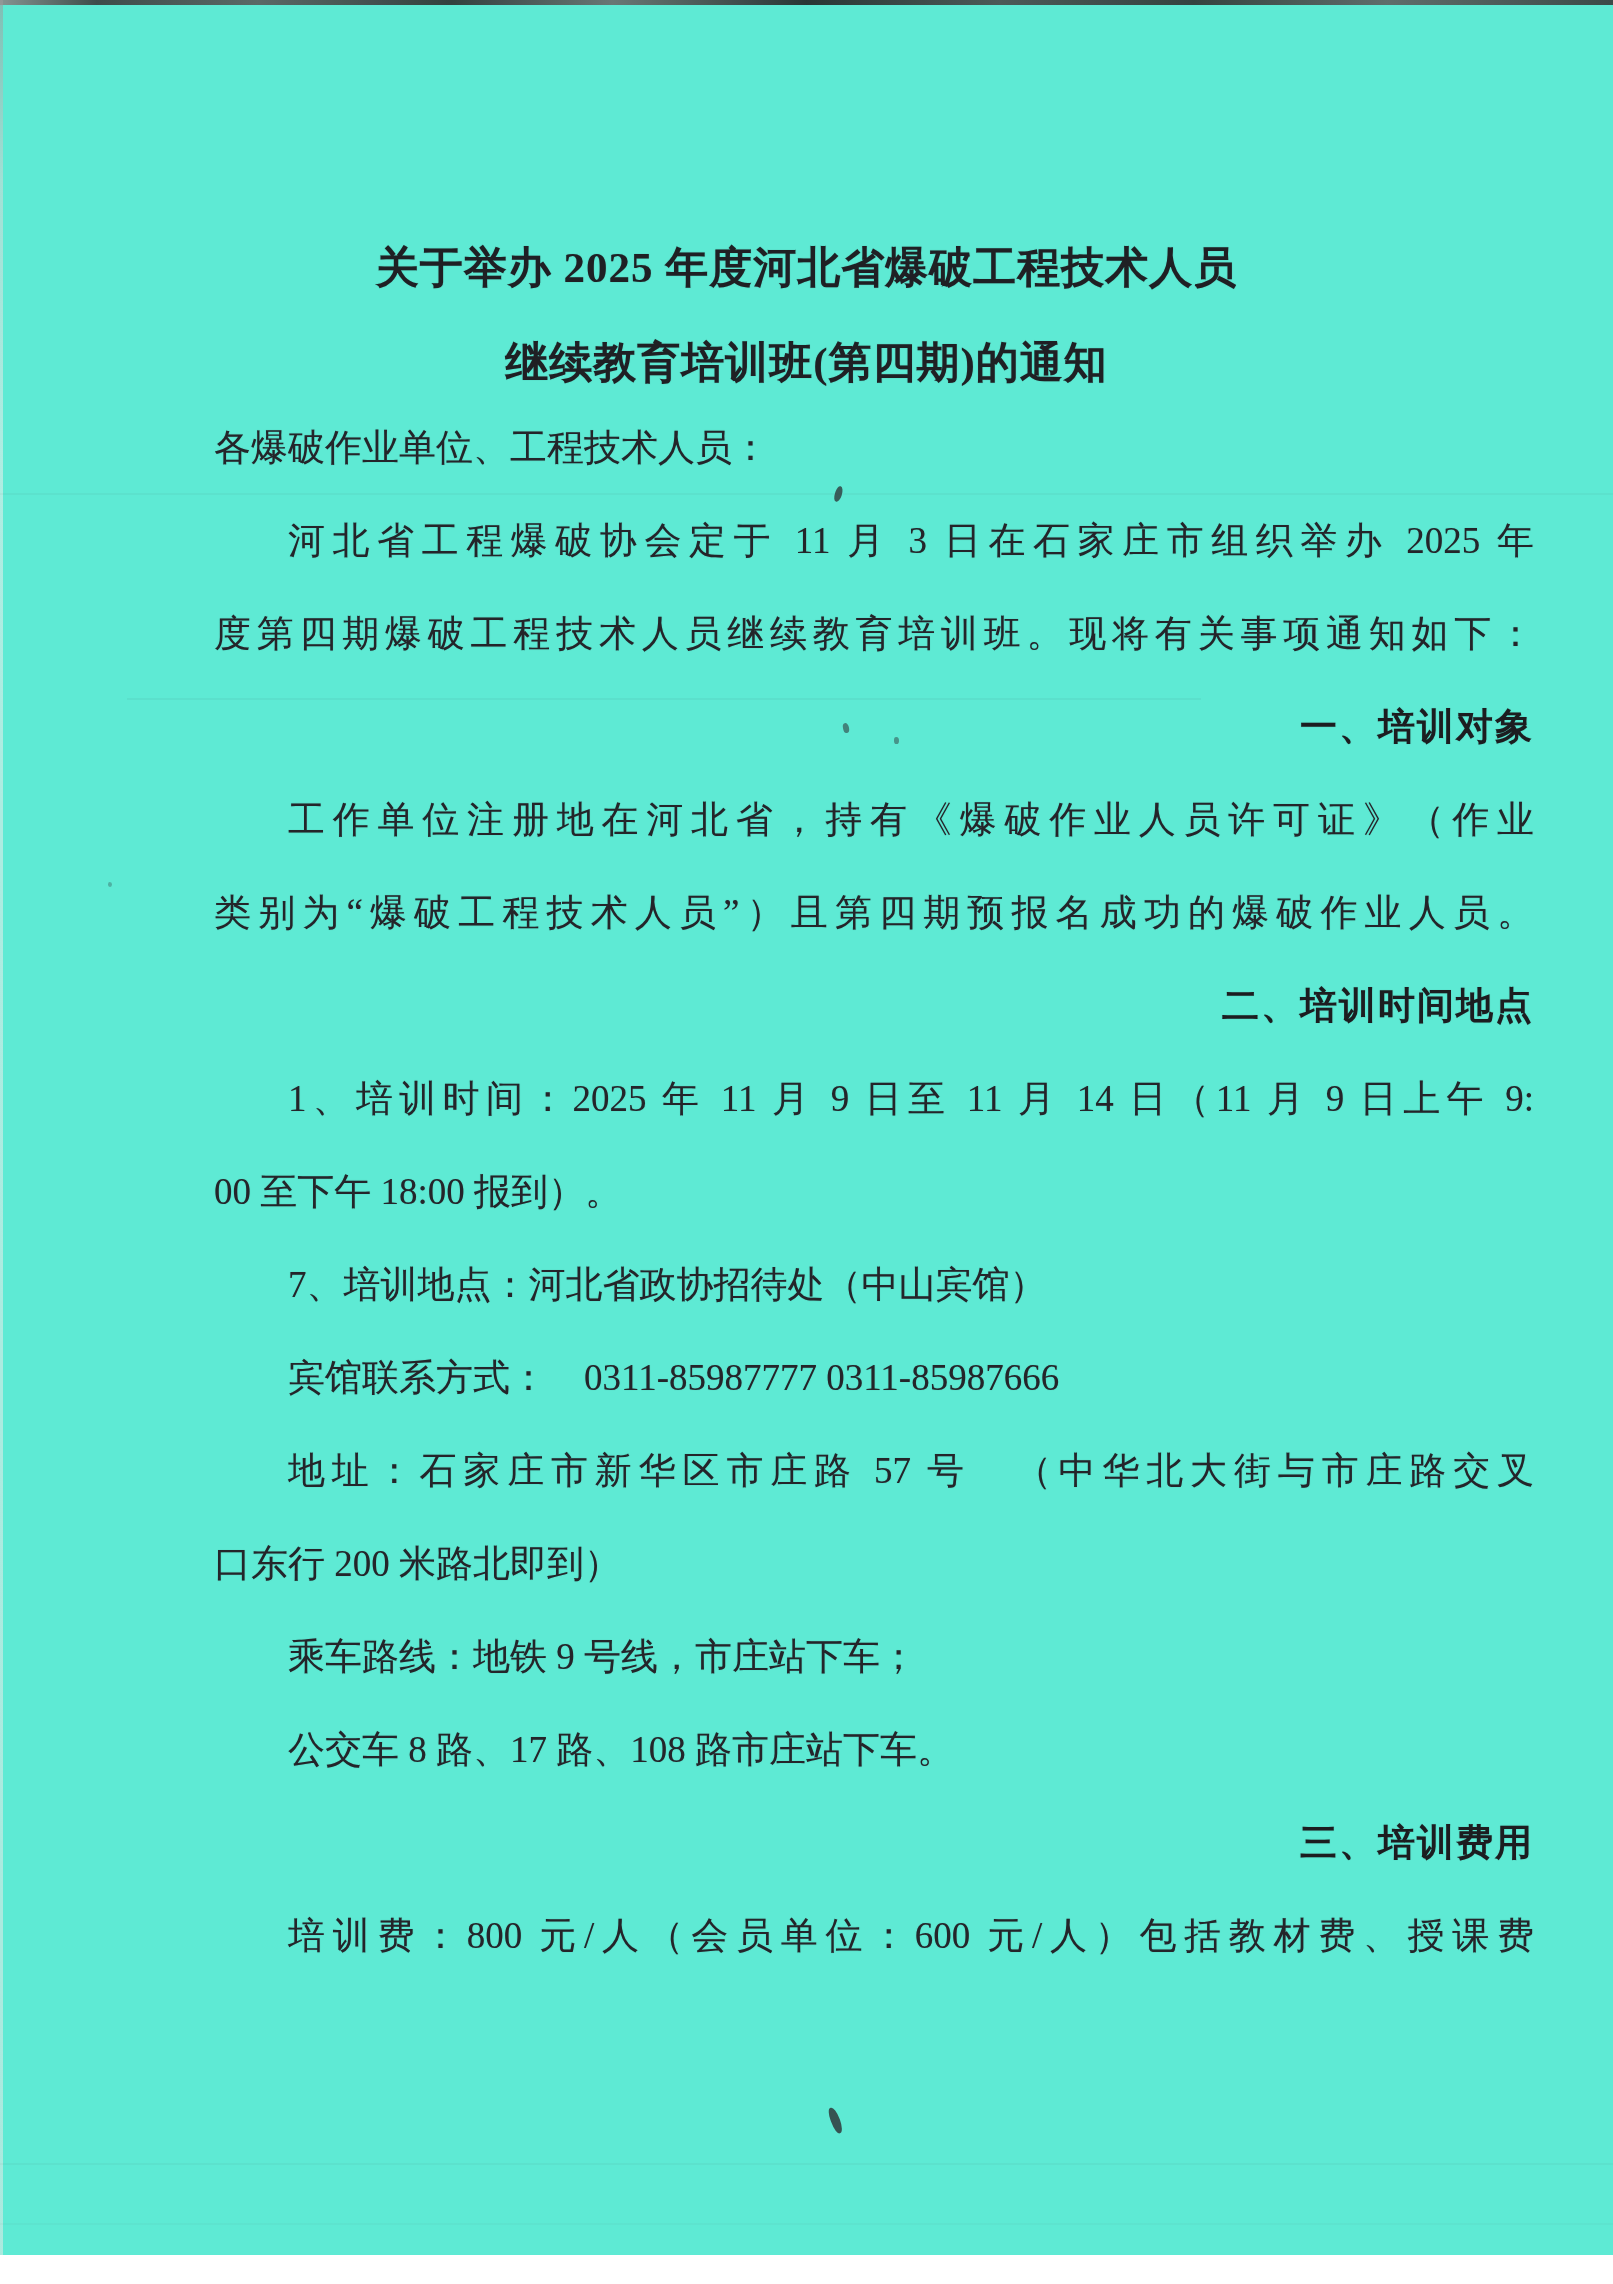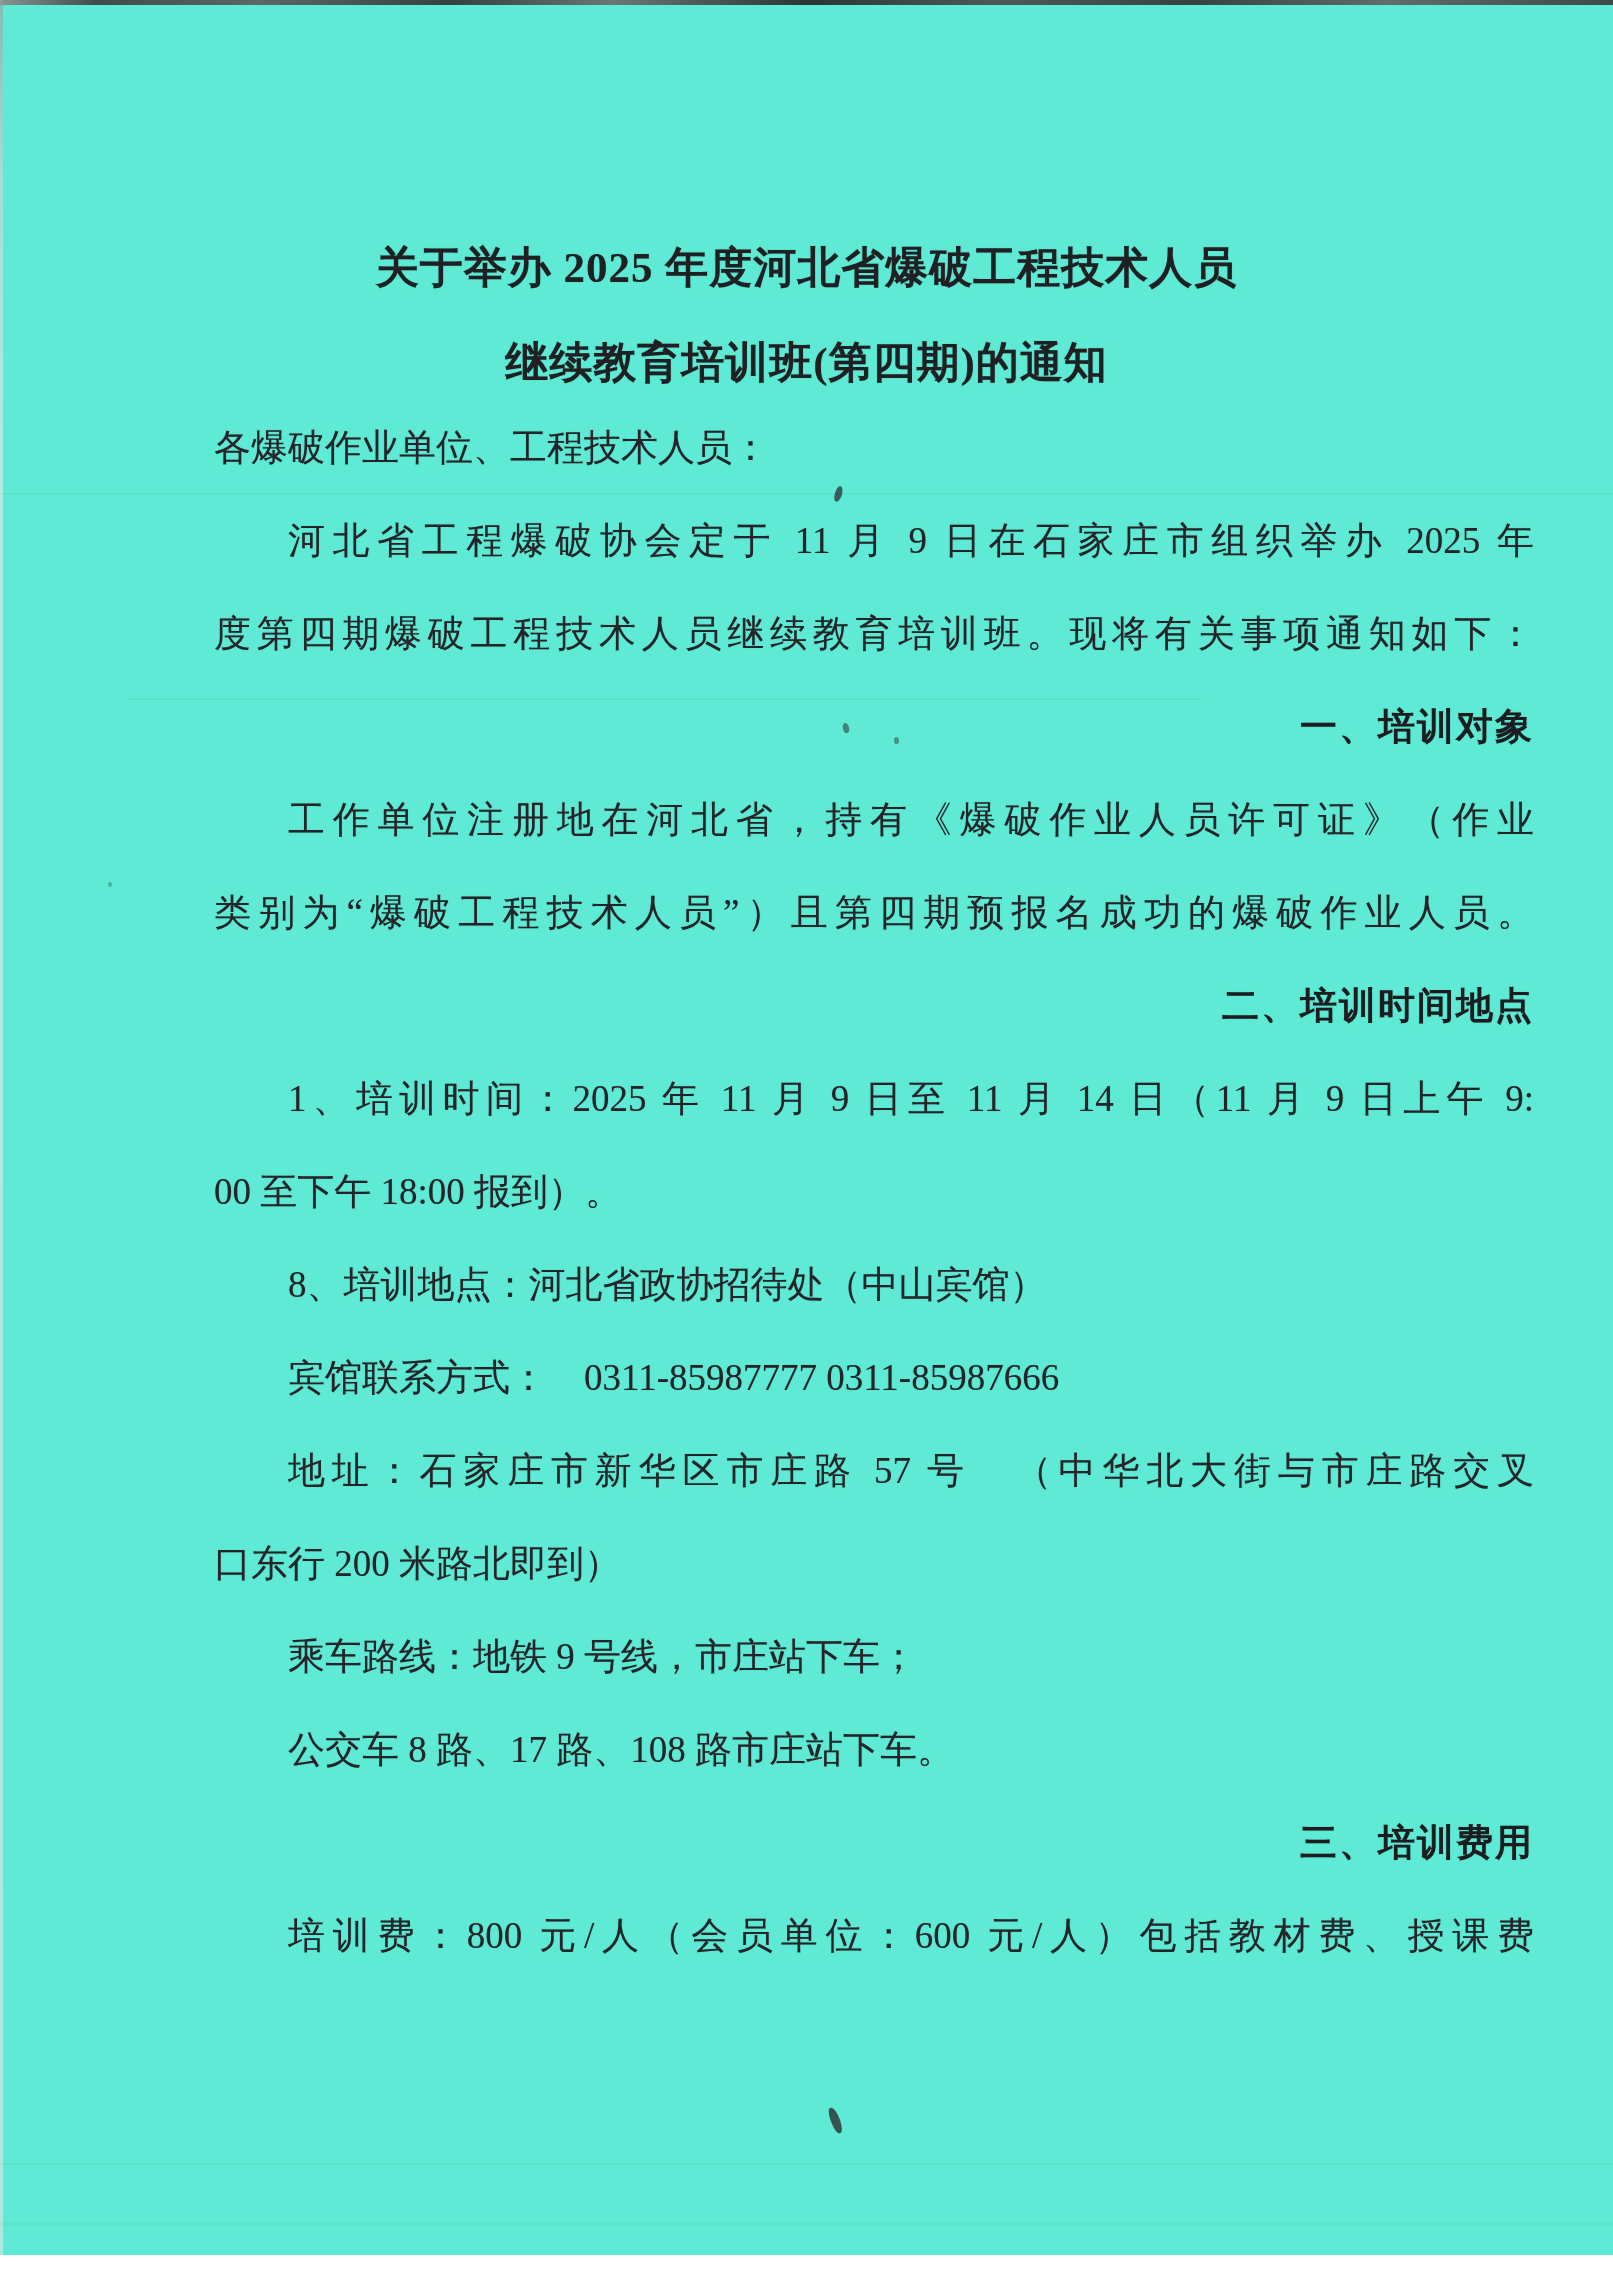--- a/index.html
+++ b/index.html
@@ -91,29 +91,29 @@
   <div class="mark" style="left:831px; top:2107px; width:8.8px; height:27.4px; transform:rotate(-20deg); opacity:0.8;"></div>
   <div class="mark" style="left:108px; top:882px; width:3.9px; height:4.9px; opacity:0.3;"></div>
 
   <div class="title-block">
     <div class="title-line">关于举办 2025 年度河北省爆破工程技术人员</div>
     <div class="title-line">继续教育培训班(第四期)的通知</div>
   </div>
 
   <div class="body-block">
       <div class="line plain">各爆破作业单位、工程技术人员：</div>
-      <div class="line plain indent justify">河北省工程爆破协会定于 11 月 9 日在石家庄市组织举办 2025 年</div>
+      <div class="line plain indent justify">河北省工程爆破协会定于 11 月 3 日在石家庄市组织举办 2025 年</div>
       <div class="line plain justify">度第四期爆破工程技术人员继续教育培训班。现将有关事项通知如下：</div>
       <div class="line heading indent">一、培训对象</div>
       <div class="line plain indent justify">工作单位注册地在河北省，持有《爆破作业人员许可证》（作业</div>
       <div class="line plain justify">类别为“爆破工程技术人员”）且第四期预报名成功的爆破作业人员。</div>
       <div class="line heading indent">二、培训时间地点</div>
       <div class="line plain indent justify">1、培训时间：2025 年 11 月 9 日至 11 月 14 日（11 月 9 日上午 9:</div>
       <div class="line plain">00 至下午 18:00 报到）。</div>
-      <div class="line plain indent">8、培训地点：河北省政协招待处（中山宾馆）</div>
+      <div class="line plain indent">7、培训地点：河北省政协招待处（中山宾馆）</div>
       <div class="line plain indent">宾馆联系方式：　0311-85987777 0311-85987666</div>
       <div class="line plain indent justify">地址：石家庄市新华区市庄路 57 号　（中华北大街与市庄路交叉</div>
       <div class="line plain">口东行 200 米路北即到）</div>
       <div class="line plain indent">乘车路线：地铁 9 号线，市庄站下车；</div>
       <div class="line plain indent">公交车 8 路、17 路、108 路市庄站下车。</div>
       <div class="line heading indent">三、培训费用</div>
       <div class="line plain indent justify">培训费：800 元/人（会员单位：600 元/人）包括教材费、授课费</div>
     </div>
 
 </div>

